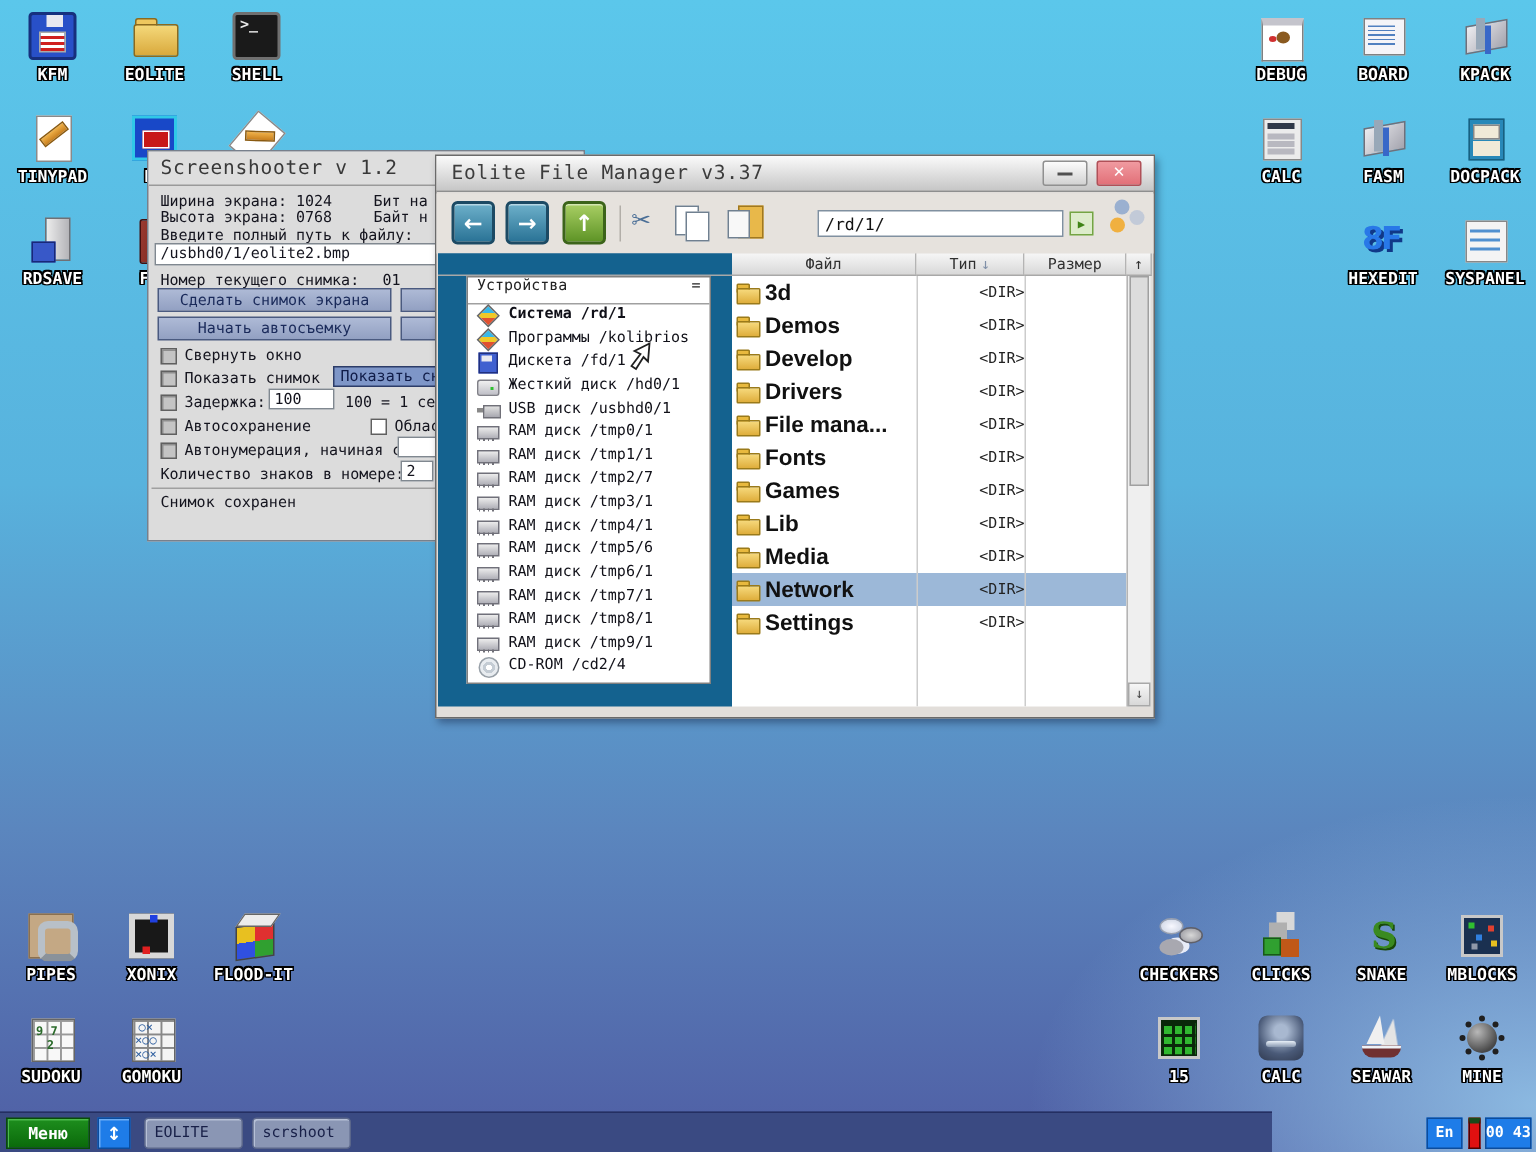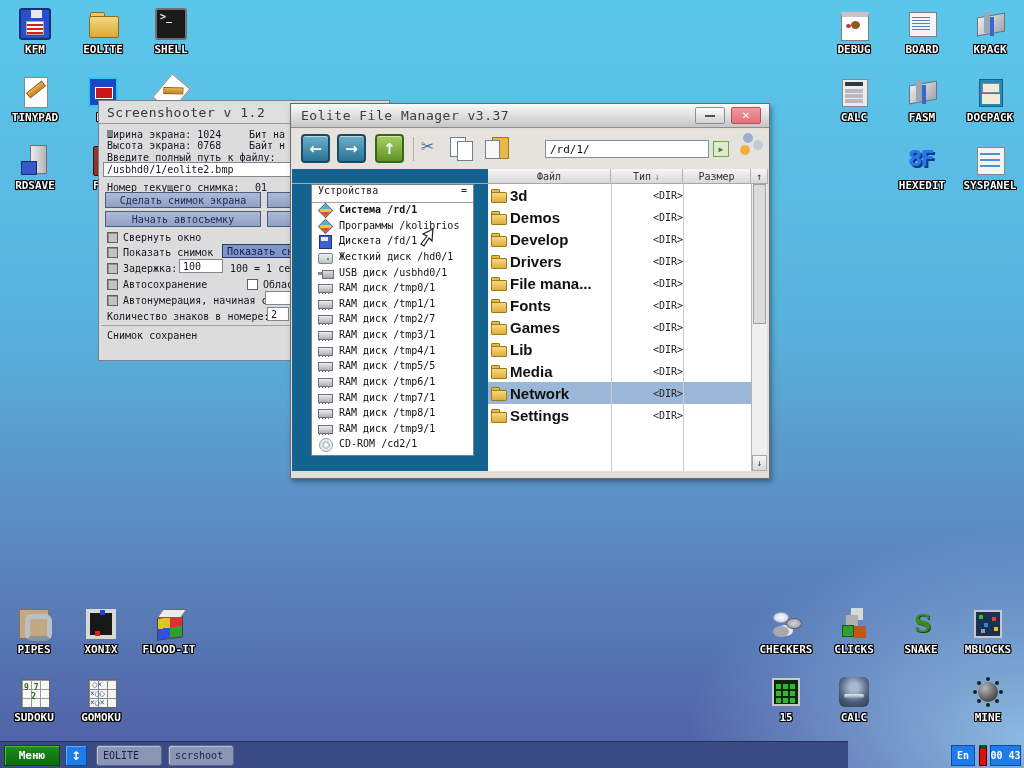--- a/index.html
+++ b/index.html
@@ -251,20 +251,24 @@
       <div class="dlbl">MBLOCKS</div>
     </div>
   <div class="dicon" style="left:753px;top:676px">
       <div class="ig i-fifteen"></div>
       <div class="dlbl">15</div>
     </div>
   <div class="dicon" style="left:821px;top:676px">
       <div class="ig i-pong"></div>
       <div class="dlbl">CALC</div>
     </div>
+  <div class="dicon" style="left:888px;top:676px">
+      <div class="ig i-seawar"></div>
+      <div class="dlbl">SEAWAR</div>
+    </div>
   <div class="dicon" style="left:955px;top:676px">
       <div class="ig i-mine"></div>
       <div class="dlbl">MINE</div>
     </div>
 </div>
 
 <div class="win-sshot">
   <div class="ss-title">
       <span>Screenshooter v 1.2</span>
     </div>
@@ -506,41 +510,41 @@
       <div class="dev">
           <span class="di di-ram"></span>
           <span>RAM диск /tmp3/1</span>
         </div>
       <div class="dev">
           <span class="di di-ram"></span>
           <span>RAM диск /tmp4/1</span>
         </div>
       <div class="dev">
           <span class="di di-ram"></span>
-          <span>RAM диск /tmp5/5</span>
+          <span>RAM диск /tmp5/6</span>
         </div>
       <div class="dev">
           <span class="di di-ram"></span>
           <span>RAM диск /tmp6/1</span>
         </div>
       <div class="dev">
           <span class="di di-ram"></span>
           <span>RAM диск /tmp7/1</span>
         </div>
       <div class="dev">
           <span class="di di-ram"></span>
           <span>RAM диск /tmp8/1</span>
         </div>
       <div class="dev">
           <span class="di di-ram"></span>
           <span>RAM диск /tmp9/1</span>
         </div>
       <div class="dev">
           <span class="di di-cd"></span>
-          <span>CD-ROM /cd2/1</span>
+          <span>CD-ROM /cd2/4</span>
         </div>
     </div>
   </div>
 </div>
 
 <div class="cursor">
   <svg width="20" height="20">
       <polygon points="17,1 7,6 11,8 5,16 8,18 13,10 16,13" fill="#ffffff" stroke="#202020" stroke-width="1.2"></polygon>
     </svg>
 </div>

